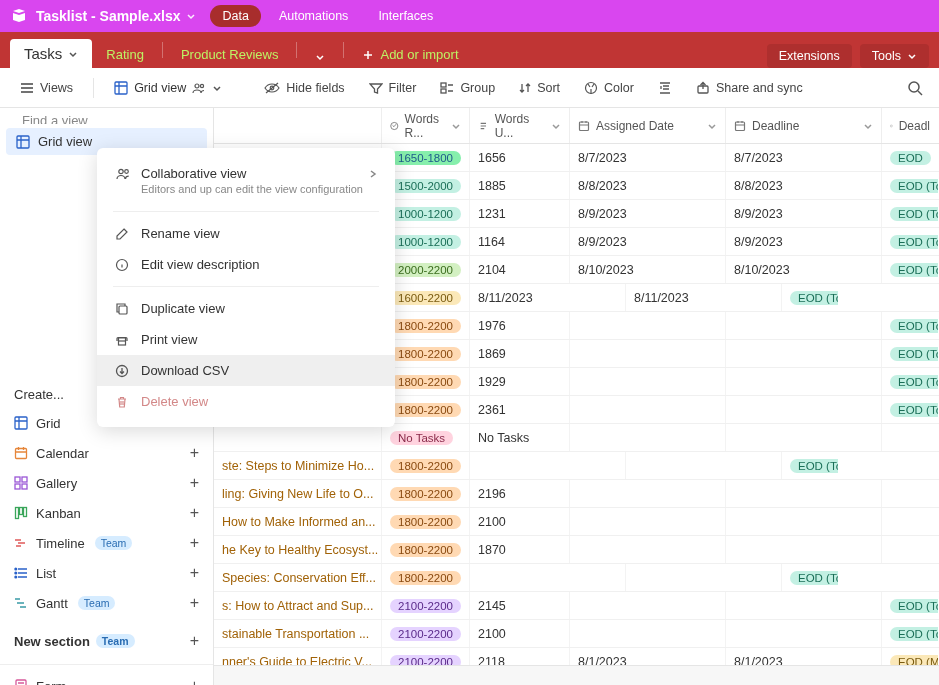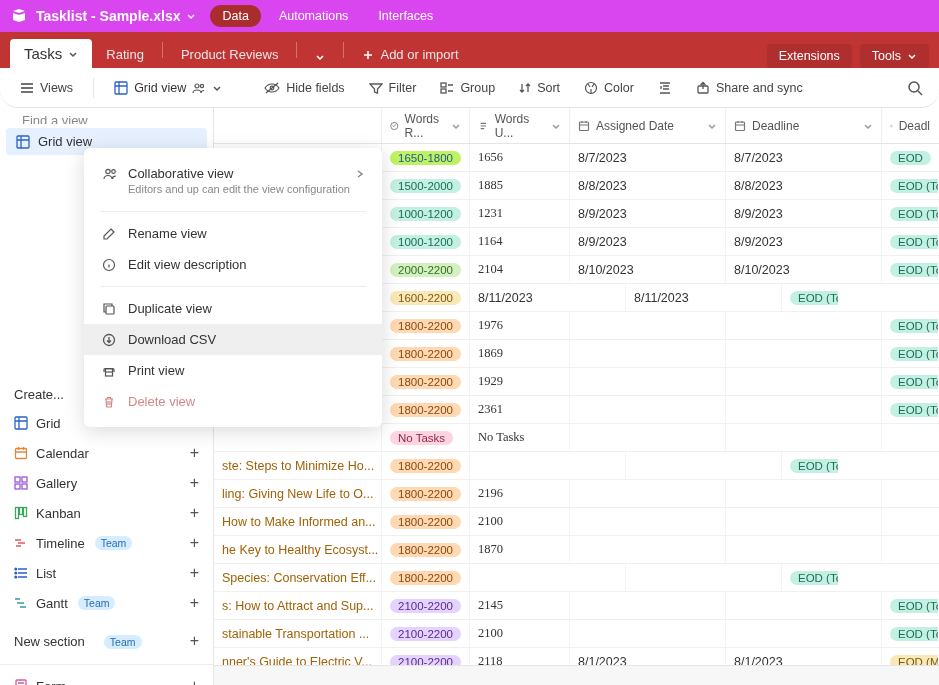--- a/index.html
+++ b/index.html
@@ -9,27 +9,27 @@
 .topbar { background: #d946ef; height: 32px; display: flex; align-items: center; padding: 0 10px; color: #fff; }
 .topbar .logo { width: 18px; height: 18px; margin-right: 8px; display:inline-flex; align-items:center; justify-content:center;}
 .topbar .title { font-weight: 600; font-size: 14px; margin-right: 6px; }
 .topbar .chev { margin-right: 14px; opacity:.9;}
 .topbar .tab { padding: 4px 12px; border-radius: 14px; margin-right: 6px; font-size: 12.5px; cursor:pointer;}
 .topbar .tab.active { background: #a82d2c; }
 
 
 .tablebar { background: #c03534; height: 36px; display:flex; align-items:flex-end; padding: 0 10px; }
 .tablebar .tasktab { background:#fff; color:#333; border-radius:4px 4px 0 0; padding:6px 14px 6px 14px; font-size:15px; display:flex; align-items:center; gap:6px; cursor:pointer;}
-.tablebar .navitem { color:#e5e5e5; padding:6px 14px; font-size:13px; display:flex; align-items:center; gap:6px; cursor:pointer;}
+.tablebar .navitem { color:#bef264; padding:6px 14px; font-size:13px; display:flex; align-items:center; gap:6px; cursor:pointer;}
 .tablebar .sep { width:1px; height:16px; background:rgba(255,255,255,.3); margin:0 4px; align-self:center;}
 .tablebar .right { margin-left:auto; display:flex; align-items:center;}
 .tablebar .rbtn { background:#ae2f2e; color:#fff; padding:5px 12px; border-radius:4px; margin-left:8px; font-size:12.5px; display:flex; align-items:center; gap:6px; cursor:pointer;}
 
 
-.toolbar { height: 40px; border-bottom:1px solid #e5e5e5; display:flex; align-items:center; padding:0 10px; gap:4px;border-radius:18px; }
+.toolbar { height: 40px; border-bottom:1px solid #e5e5e5; display:flex; align-items:center; padding:0 10px; gap:4px; }
 .tbtn { display:flex; align-items:center; gap:6px; padding:5px 10px; border-radius:4px; font-size:12.5px; color:#444; cursor:pointer;}
 .tbtn.viewsbtn { font-weight:500;}
 .gridview-btn { color:#2a62c9; }
 .gridview-btn .txt { color:#333; font-weight:500;}
 .toolbar .spacer { flex:1;}
 .toolbar .search-ico { color:#666; padding:6px; cursor:pointer;}
 
 
 .main { display:flex; height: calc(685px - 32px - 36px - 40px); position:relative;}
 .sidebar { width: 214px; border-right:1px solid #e5e5e5; display:flex; flex-direction:column; padding:8px 0; }
@@ -53,36 +53,36 @@
 .col-wu { width:100px;}
 .col-ad { width:156px;}
 .col-dl { width:156px;}
 .col-dt { width:56px;}
 .col-title { width:168px; padding-left:0;}
 .tbody { }
 .trow { height:28px; border-bottom:1px solid #f0f0f0; display:flex; align-items:center; font-size:12.5px;}
 .tcell { padding:0 8px; border-right:1px solid #f3f3f3; height:100%; display:flex; align-items:center; overflow:hidden; white-space:nowrap; text-overflow:ellipsis;}
 .titlecell { width:168px; color:#a16207;}
 .wrcell { width:88px;}
-.wucell { width:100px;font-family:Liberation Serif, serif;}
+.wucell { width:100px;}
 .adcell { width:156px;}
 .dlcell { width:156px;}
 .dtcell { width:56px;}
 .pill { padding:1px 8px; border-radius:10px; font-size:11.5px; display:inline-block;}
-.p-blue { background:#bef264; color:#1e5a8a;}
+.p-blue { background:#86efac; color:#1e5a8a;}
 .p-teal { background:#c3f0e3; color:#1a6e57;}
 .p-green{ background:#d3f0c2; color:#3b6e1e;}
 .p-yellow{ background:#fbe8b8; color:#7a5b10;}
 .p-orange{ background:#ffd9b3; color:#8a4a10;}
 .p-pink { background:#ffd3df; color:#8a2a4a;}
 .p-purple{ background:#e5d3ff; color:#5a2a8a;}
 .footerbar { position:absolute; bottom:0; left:0; right:0; height:20px; background:#f7f7f7; border-top:1px solid #e5e5e5;}
 
 
-.dropdown { position:absolute; top:40px; left:84px; width:298px; background:#fff; border-radius:6px; box-shadow:0 4px 20px rgba(0,0,0,.15); padding:10px 0; z-index:50;}
+.dropdown { position:absolute; top:40px; left:97px; width:298px; background:#fff; border-radius:6px; box-shadow:0 4px 20px rgba(0,0,0,.15); padding:10px 0; z-index:50;}
 .dropdown .dd-item { padding:8px 18px; display:flex; align-items:center; gap:12px; font-size:13px; color:#333; cursor:pointer; position:relative;}
 .dropdown .dd-item.hl { background:#efefef;}
 .dropdown .dd-collab { flex-direction:column; align-items:flex-start; gap:2px; padding-bottom:10px;}
 .dropdown .dd-collab .row1 { display:flex; align-items:center; gap:10px; width:100%;}
 .dropdown .dd-collab .sub { font-size:11px; color:#888; padding-left:26px;}
 .dropdown .dd-collab .chev { margin-left:auto; color:#888;}
 .dropdown hr { border:none; border-top:1px solid #eee; margin:6px 16px;}
 .dropdown .dd-item.del { color:#d38888;}
 
 
@@ -334,21 +334,21 @@
                 <path d="M1 3h5M3 7h7M6 11h6"></path>
               </svg>
             </span>
             <span>Gantt</span>
             <span class="badge-team">Team</span>
           </span>
           <span class="plus">+</span>
         </div>
       </div>
     <div class="newsec">
-      <span class="lft" style="display:flex;align-items:flex-end;gap:17px;">
+      <span class="lft" style="display:flex;align-items:flex-start;gap:4px;font-weight:bold;">
         <span>New section</span>
         <span class="badge-team">Team</span>
       </span>
       <span class="plus">+</span>
     </div>
     <hr>
     <div class="create-item">
       <span class="lft">
         <svg width="14" height="14" viewBox="0 0 14 14" fill="none" stroke="#d65a9a" stroke-width="1.3">
             <rect x="2" y="1" width="10" height="12" rx="1"></rect>
@@ -672,34 +672,34 @@
       <span>Edit view description</span>
     </div>
     <hr>
     <div class="dd-item">
       <svg width="14" height="14" viewBox="0 0 14 14" fill="none" stroke="#555" stroke-width="1.2">
           <rect x="4" y="4" width="8" height="8" rx="1"></rect>
           <path d="M4 10H2V2h8v2"></path>
         </svg>
       <span>Duplicate view</span>
     </div>
+    <div class="dd-item">
+      <svg width="14" height="14" viewBox="0 0 14 14" fill="none" stroke="#555" stroke-width="1.2">
+          <rect x="3.5" y="8" width="7" height="4"></rect>
+          <path d="M3.5 8V5h7v3M2 8V5.5c0-.5.4-1 1-1h8c.6 0 1 .5 1 1V8"></path>
+        </svg>
+      <span>Print view</span>
+    </div>
     <div class="dd-item hl">
       <svg width="14" height="14" viewBox="0 0 14 14" fill="none" stroke="#555" stroke-width="1.3">
           <circle cx="7" cy="7" r="5.5"></circle>
           <path d="M7 4v5M5 7.5L7 9.5l2-2"></path>
         </svg>
       <span>Download CSV</span>
     </div>
-    <div class="dd-item">
-      <svg width="14" height="14" viewBox="0 0 14 14" fill="none" stroke="#555" stroke-width="1.2">
-          <rect x="3.5" y="8" width="7" height="4"></rect>
-          <path d="M3.5 8V5h7v3M2 8V5.5c0-.5.4-1 1-1h8c.6 0 1 .5 1 1V8"></path>
-        </svg>
-      <span>Print view</span>
-    </div>
     <div class="dd-item del">
       <svg width="14" height="14" viewBox="0 0 14 14" fill="none" stroke="#d38888" stroke-width="1.2">
           <path d="M3 4h8M5.5 4V2.5h3V4M4 4l.7 8h4.6L10 4M6 6v4M8 6v4"></path>
         </svg>
       <span>Delete view</span>
     </div>
   </div>
 </div>
 
 </body></html>

